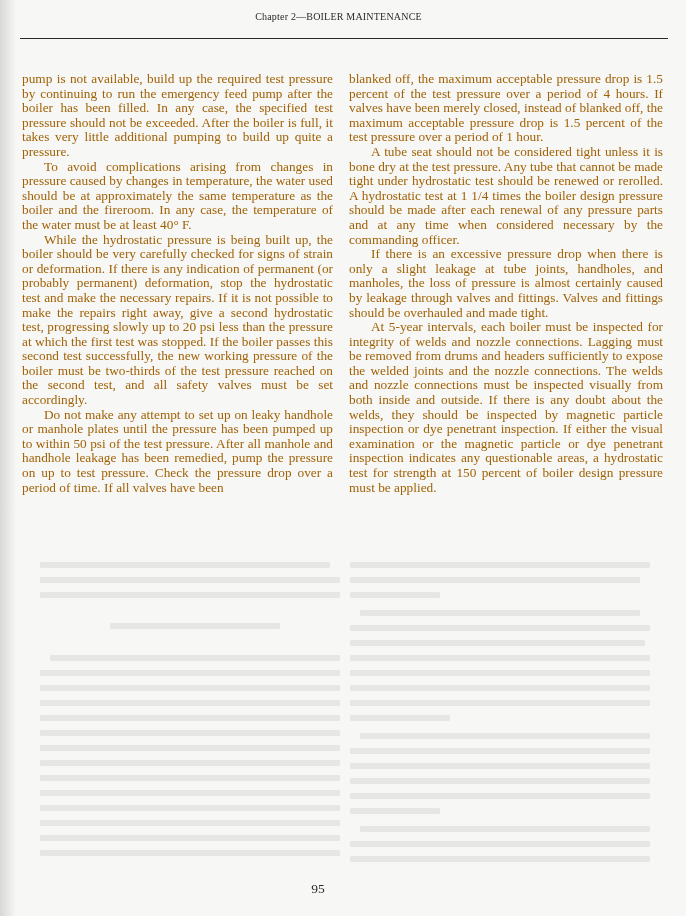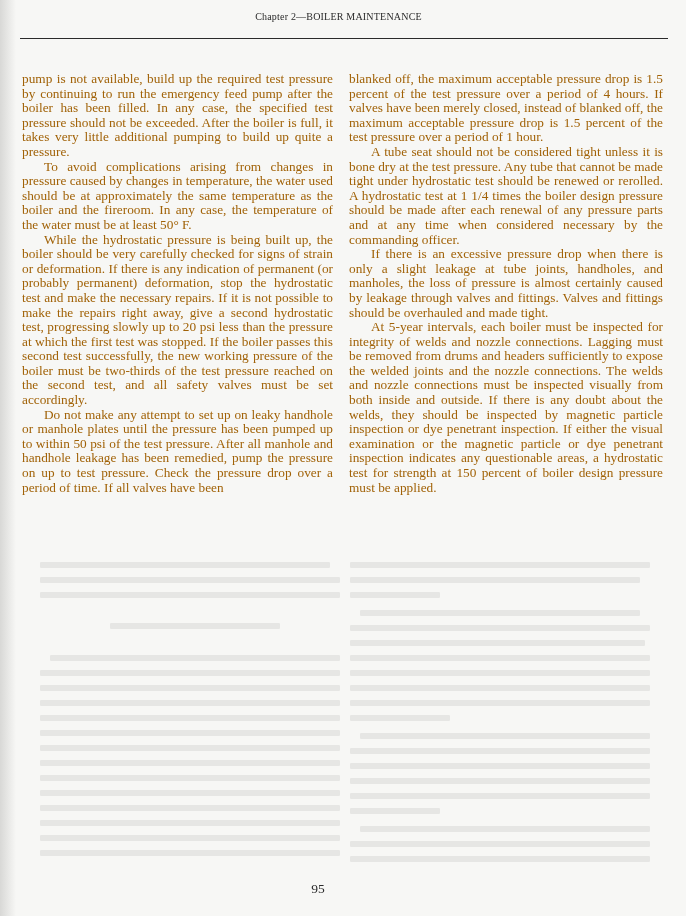--- a/index.html
+++ b/index.html
@@ -88,21 +88,21 @@
 </head>
 <body>
 
 <div class="left-shade"></div>
 
 <div class="running-head">Chapter 2—BOILER MAINTENANCE</div>
 <div class="head-rule"></div>
 
 <div class="col left">
   <p class="cont">pump is not available, build up the required test pressure by continuing to run the emergency feed pump after the boiler has been filled. In any case, the specified test pressure should not be exceeded. After the boiler is full, it takes very little additional pumping to build up quite a pressure.</p>
-  <p>To avoid complications arising from changes in pressure caused by changes in temperature, the water used should be at approximately the same temperature as the boiler and the fire­room. In any case, the temperature of the water must be at least 50° F.</p>
+  <p>To avoid complications arising from changes in pressure caused by changes in temperature, the water used should be at approximately the same temperature as the boiler and the fire­room. In any case, the temperature of the water must be at least 40° F.</p>
   <p>While the hydrostatic pressure is being built up, the boiler should be very carefully checked for signs of strain or deformation. If there is any indication of permanent (or probably per­manent) deformation, stop the hydrostatic test and make the necessary repairs. If it is not possible to make the repairs right away, give a second hydrostatic test, progressing slowly up to 20 psi less than the pressure at which the first test was stopped. If the boiler passes this second test successfully, the new working pres­sure of the boiler must be two-thirds of the test pressure reached on the second test, and all safety valves must be set accordingly.</p>
   <p>Do not make any attempt to set up on leaky handhole or manhole plates until the pressure has been pumped up to within 50 psi of the test pressure. After all manhole and handhole leak­age has been remedied, pump the pressure on up to test pressure. Check the pressure drop over a period of time. If all valves have been</p>
 </div>
 
 <div class="col right">
   <p class="cont">blanked off, the maximum acceptable pressure drop is 1.5 percent of the test pressure over a period of 4 hours. If valves have been merely closed, instead of blanked off, the maximum acceptable pressure drop is 1.5 percent of the test pressure over a period of 1 hour.</p>
   <p>A tube seat should not be considered tight unless it is bone dry at the test pressure. Any tube that cannot be made tight under hydrostatic test should be renewed or rerolled. A hydrostatic test at 1 1/4 times the boiler design pressure should be made after each renewal of any pres­sure parts and at any time when considered necessary by the commanding officer.</p>
   <p>If there is an excessive pressure drop when there is only a slight leakage at tube joints, handholes, and manholes, the loss of pressure is almost certainly caused by leakage through valves and fittings. Valves and fittings should be overhauled and made tight.</p>
   <p>At 5-year intervals, each boiler must be inspected for integrity of welds and nozzle connections. Lagging must be removed from drums and headers sufficiently to expose the welded joints and the nozzle connections. The welds and nozzle connections must be inspected visually from both inside and outside. If there is any doubt about the welds, they should be in­spected by magnetic particle inspection or dye penetrant inspection. If either the visual exami­nation or the magnetic particle or dye pene­trant inspection indicates any questionable areas, a hydrostatic test for strength at 150 percent of boiler design pressure must be applied.</p>
 </div>

